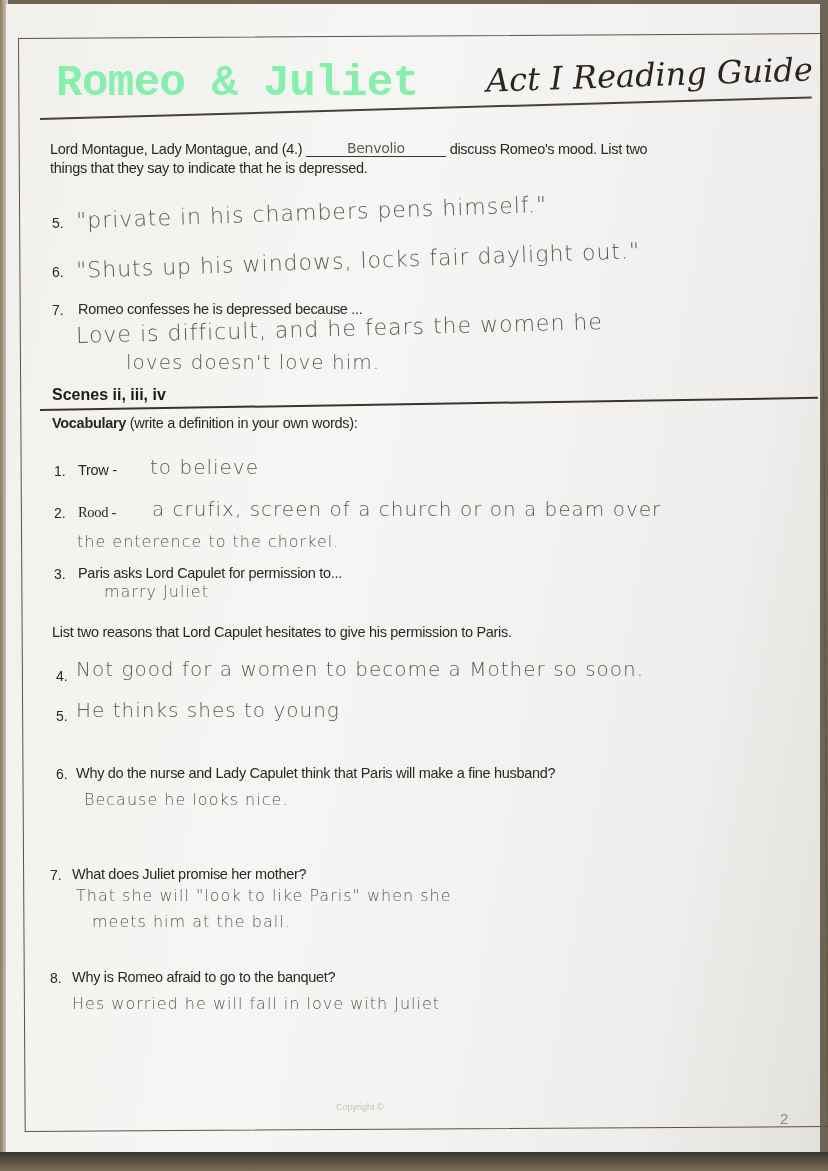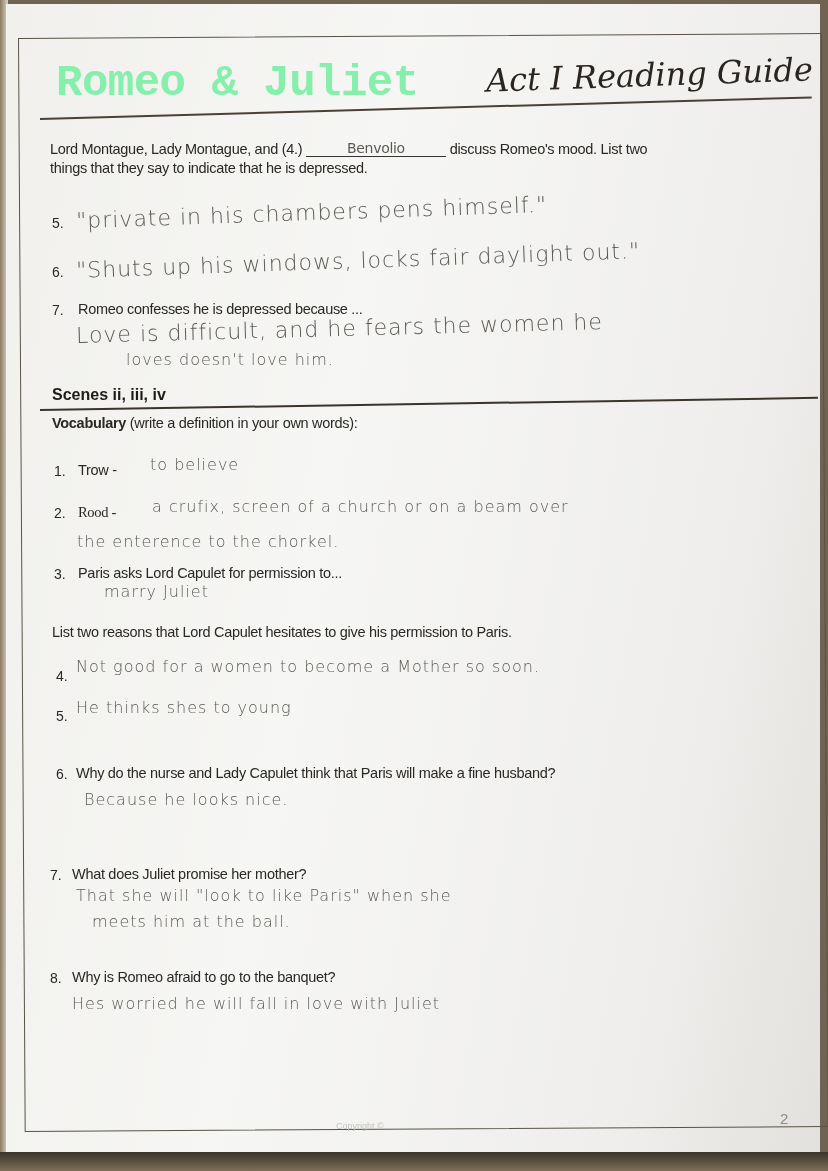--- a/index.html
+++ b/index.html
@@ -44,41 +44,41 @@
   .printed {
     position: absolute; font-size: 14.5px; color: #2b2824; white-space: nowrap;
     letter-spacing: -0.3px;
   }
   .hand {
     position: absolute; font-family: "DejaVu Sans", sans-serif;
     color: #5d5a55; white-space: nowrap; letter-spacing: 1px;
     font-weight: 300;
   }
   .hand.big { font-size: 22px; }
-  .hand.mid { font-size: 16px; }
+  .hand.mid { font-size: 20px; }
   .hand.sm { font-size: 16px; }
   .num { font-size: 14px; color: #2b2824; position: absolute; }
   .blank-underline {
     display: inline-block; width: 140px; border-bottom: 1.5px solid #333;
     text-align: center; vertical-align: bottom;
   }
   .blank-underline span {
     font-family: "DejaVu Sans", sans-serif; font-size: 14px; color: #5d5a55;
   }
   .section-head {
     position: absolute; left: 52px; top: 386px; font-weight: bold;
     font-size: 16px; color: #1f1c18;
   }
   .section-rule {
     position: absolute; left: 40px; top: 409px; width: 778px; height: 1.5px;
     background: #3a342c; transform: rotate(-0.9deg); transform-origin: left;
   }
   .vocab-label b { font-weight: bold; }
   .copyright {
-    position: absolute; left: 336px; top: 1102px; font-size: 9px; color: #c5c3be; margin-top: 19px;
+    position: absolute; left: 336px; top: 1102px; font-size: 9px; color: #c5c3be;
   }
   .page-num {
     position: absolute; left: 780px; top: 1110px; font-size: 15px; color: #8e8b85;
   }
 </style>
 </head>
 <body>
 
 <div class="left-edge"></div>
 <div class="paper"></div>

